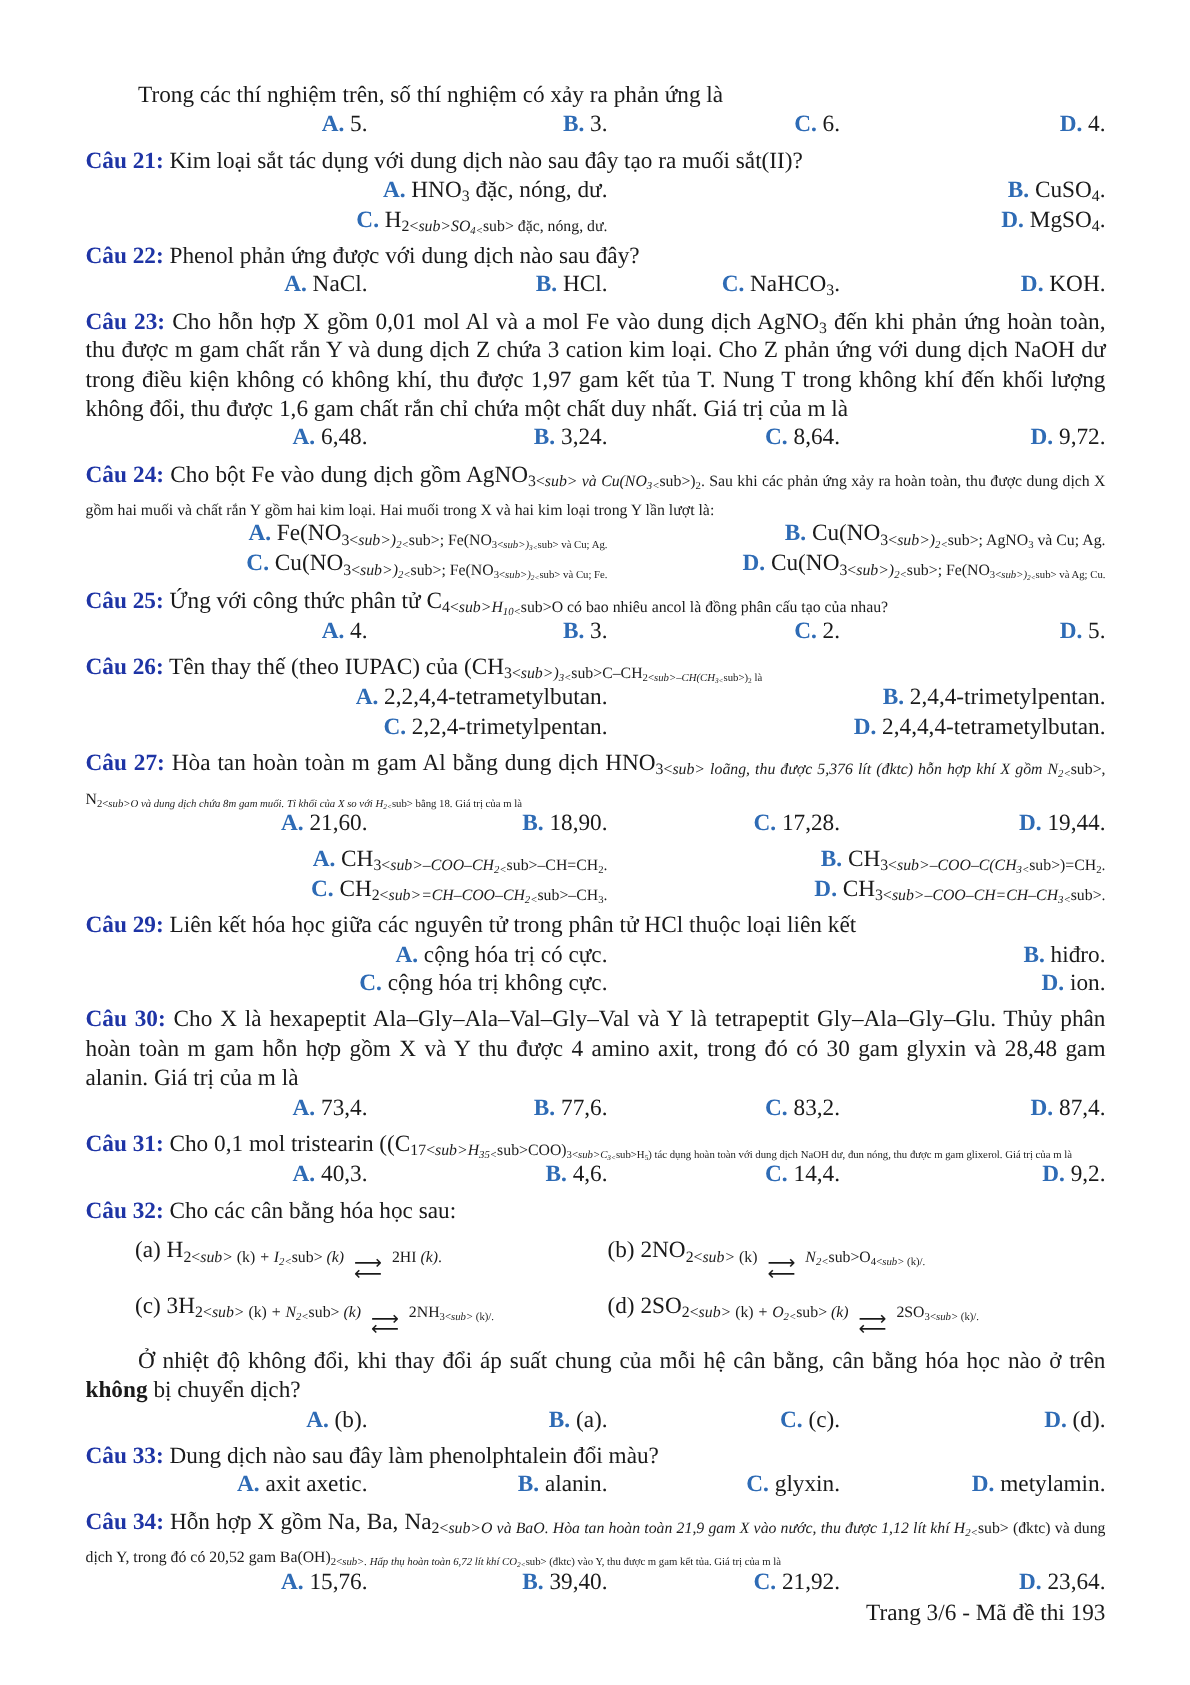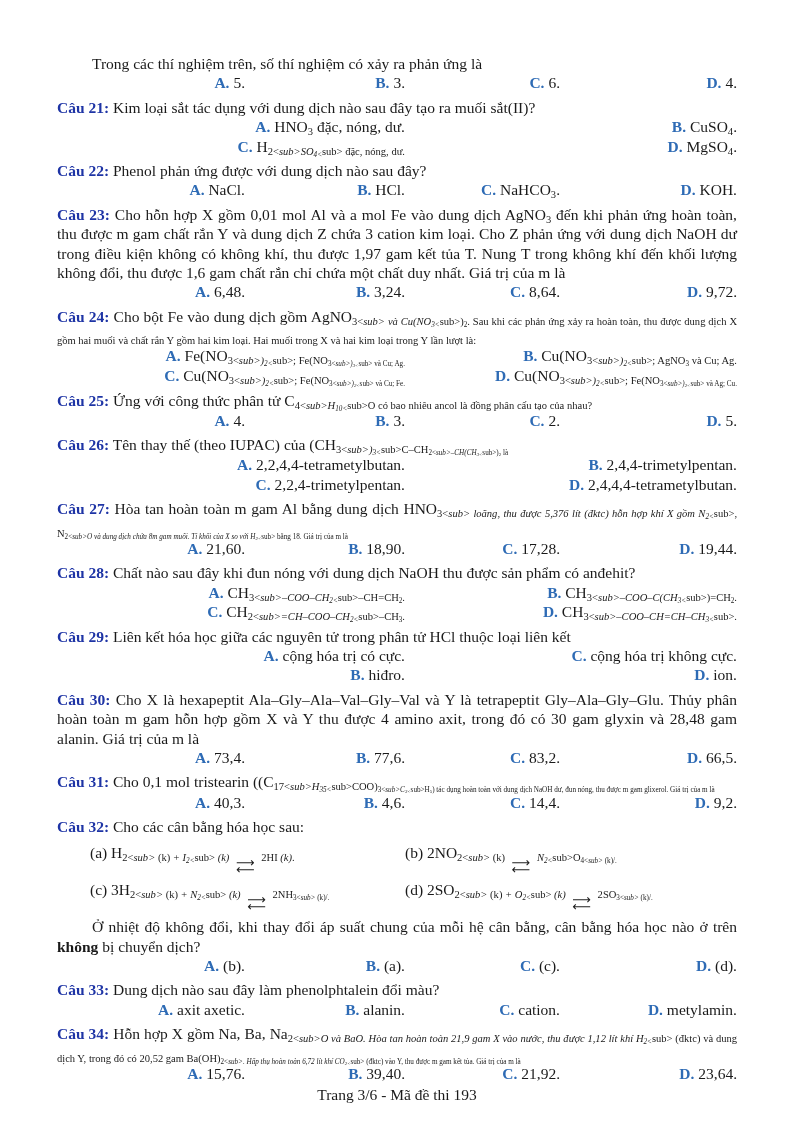--- a/index.html
+++ b/index.html
@@ -25,21 +25,21 @@
   .cols2{grid-template-columns:312px 1fr;}
   .opt-grid div{white-space:nowrap;text-align:right;}
   .eq-row{display:grid;grid-template-columns:315px 1fr;margin:7px 0 7px 33px;}
   sub{font-size:68%;line-height:0;vertical-align:-0.28em;}
   .eqa{
     display:inline-flex;flex-direction:column;
     line-height:0.52;vertical-align:-0.42em;
     margin:0 4px;font-size:13px;
     font-family:"DejaVu Sans",sans-serif;
   }
-  .footer{text-align:center;margin-top:2px;}
+  .footer{text-align:right;margin-top:2px;}
 </style>
 </head>
 <body>
 
 <div class="page">
   <main>
       <div class="question-block">
         <p class="q-text indent">Trong các thí nghiệm trên, số thí nghiệm có xảy ra phản ứng là</p>
         <div class="opt-grid cols4">
           <div><b class="letter">A.</b> <span>5.</span></div>
@@ -105,44 +105,43 @@
       <div class="question-block">
         <p class="q-text"><b class="qlabel">Câu 27:</b> Hòa tan hoàn toàn m gam Al bằng dung dịch HNO<sub>3&lt;<i>sub&gt; loãng, thu được 5,376 lít (đktc) hỗn hợp khí X gồm N<sub>2&lt;</sub></i>sub&gt;, N<sub>2&lt;<i>sub&gt;O và dung dịch chứa 8m gam muối. Tỉ khối của X so với H<sub>2&lt;</sub></i>sub&gt; bằng 18. Giá trị của m là</sub></sub></p>
         <div class="opt-grid cols4">
           <div><b class="letter">A.</b> <span>21,60.</span></div>
           <div><b class="letter">B.</b> <span>18,90.</span></div>
           <div><b class="letter">C.</b> <span>17,28.</span></div>
           <div><b class="letter">D.</b> <span>19,44.</span></div>
         </div>
       </div>
       <div class="question-block">
-        <p class="q-text"><b class="qlabel">Câu 28:</b> Chất nào sau đây khi đun nóng với dung dịch NaOH thu được sản phẩm có anđehit?</p>
         <div class="opt-grid cols2">
           <div><b class="letter">A.</b> <span>CH<sub>3&lt;<i>sub&gt;–COO–CH<sub>2&lt;</sub></i>sub&gt;–CH=CH<sub>2</sub>.</sub></span></div>
           <div><b class="letter">B.</b> <span>CH<sub>3&lt;<i>sub&gt;–COO–C(CH<sub>3&lt;</sub></i>sub&gt;)=CH<sub>2</sub>.</sub></span></div>
           <div><b class="letter">C.</b> <span>CH<sub>2&lt;<i>sub&gt;=CH–COO–CH<sub>2&lt;</sub></i>sub&gt;–CH<sub>3</sub>.</sub></span></div>
           <div><b class="letter">D.</b> <span>CH<sub>3&lt;<i>sub&gt;–COO–CH=CH–CH<sub>3&lt;</sub></i>sub&gt;.</sub></span></div>
         </div>
       </div>
       <div class="question-block">
         <p class="q-text"><b class="qlabel">Câu 29:</b> Liên kết hóa học giữa các nguyên tử trong phân tử HCl thuộc loại liên kết</p>
         <div class="opt-grid cols2">
           <div><b class="letter">A.</b> <span>cộng hóa trị có cực.</span></div>
+          <div><b class="letter">B.</b> <span>hiđro.</span></div>
           <div><b class="letter">C.</b> <span>cộng hóa trị không cực.</span></div>
-          <div><b class="letter">B.</b> <span>hiđro.</span></div>
           <div><b class="letter">D.</b> <span>ion.</span></div>
         </div>
       </div>
       <div class="question-block">
         <p class="q-text"><b class="qlabel">Câu 30:</b> Cho X là hexapeptit Ala–Gly–Ala–Val–Gly–Val và Y là tetrapeptit Gly–Ala–Gly–Glu. Thủy phân hoàn toàn m gam hỗn hợp gồm X và Y thu được 4 amino axit, trong đó có 30 gam glyxin và 28,48 gam alanin. Giá trị của m là</p>
         <div class="opt-grid cols4">
           <div><b class="letter">A.</b> <span>73,4.</span></div>
           <div><b class="letter">B.</b> <span>77,6.</span></div>
           <div><b class="letter">C.</b> <span>83,2.</span></div>
-          <div><b class="letter">D.</b> <span>66,5.</span></div>
+          <div><b class="letter">D.</b> <span>87,4.</span></div>
         </div>
       </div>
       <div class="question-block">
         <p class="q-text"><b class="qlabel">Câu 31:</b> Cho 0,1 mol tristearin ((C<sub>17&lt;<i>sub&gt;H<sub>35&lt;</sub></i>sub&gt;COO)<sub>3&lt;<i>sub&gt;C<sub>3&lt;</sub></i>sub&gt;H<sub>5</sub>) tác dụng hoàn toàn với dung dịch NaOH dư, đun nóng, thu được m gam glixerol. Giá trị của m là</sub></sub></p>
         <div class="opt-grid cols4">
           <div><b class="letter">A.</b> <span>40,3.</span></div>
           <div><b class="letter">B.</b> <span>4,6.</span></div>
           <div><b class="letter">C.</b> <span>14,4.</span></div>
           <div><b class="letter">D.</b> <span>9,2.</span></div>
         </div>
@@ -175,21 +174,21 @@
           <div><b class="letter">B.</b> <span>(a).</span></div>
           <div><b class="letter">C.</b> <span>(c).</span></div>
           <div><b class="letter">D.</b> <span>(d).</span></div>
         </div>
       </div>
       <div class="question-block">
         <p class="q-text"><b class="qlabel">Câu 33:</b> Dung dịch nào sau đây làm phenolphtalein đổi màu?</p>
         <div class="opt-grid cols4">
           <div><b class="letter">A.</b> <span>axit axetic.</span></div>
           <div><b class="letter">B.</b> <span>alanin.</span></div>
-          <div><b class="letter">C.</b> <span>cation.</span></div>
+          <div><b class="letter">C.</b> <span>glyxin.</span></div>
           <div><b class="letter">D.</b> <span>metylamin.</span></div>
         </div>
       </div>
       <div class="question-block">
         <p class="q-text"><b class="qlabel">Câu 34:</b> Hỗn hợp X gồm Na, Ba, Na<sub>2&lt;<i>sub&gt;O và BaO. Hòa tan hoàn toàn 21,9 gam X vào nước, thu được 1,12 lít khí H<sub>2&lt;</sub></i>sub&gt; (đktc) và dung dịch Y, trong đó có 20,52 gam Ba(OH)<sub>2&lt;<i>sub&gt;. Hấp thụ hoàn toàn 6,72 lít khí CO<sub>2&lt;</sub></i>sub&gt; (đktc) vào Y, thu được m gam kết tủa. Giá trị của m là</sub></sub></p>
         <div class="opt-grid cols4">
           <div><b class="letter">A.</b> <span>15,76.</span></div>
           <div><b class="letter">B.</b> <span>39,40.</span></div>
           <div><b class="letter">C.</b> <span>21,92.</span></div>
           <div><b class="letter">D.</b> <span>23,64.</span></div>

